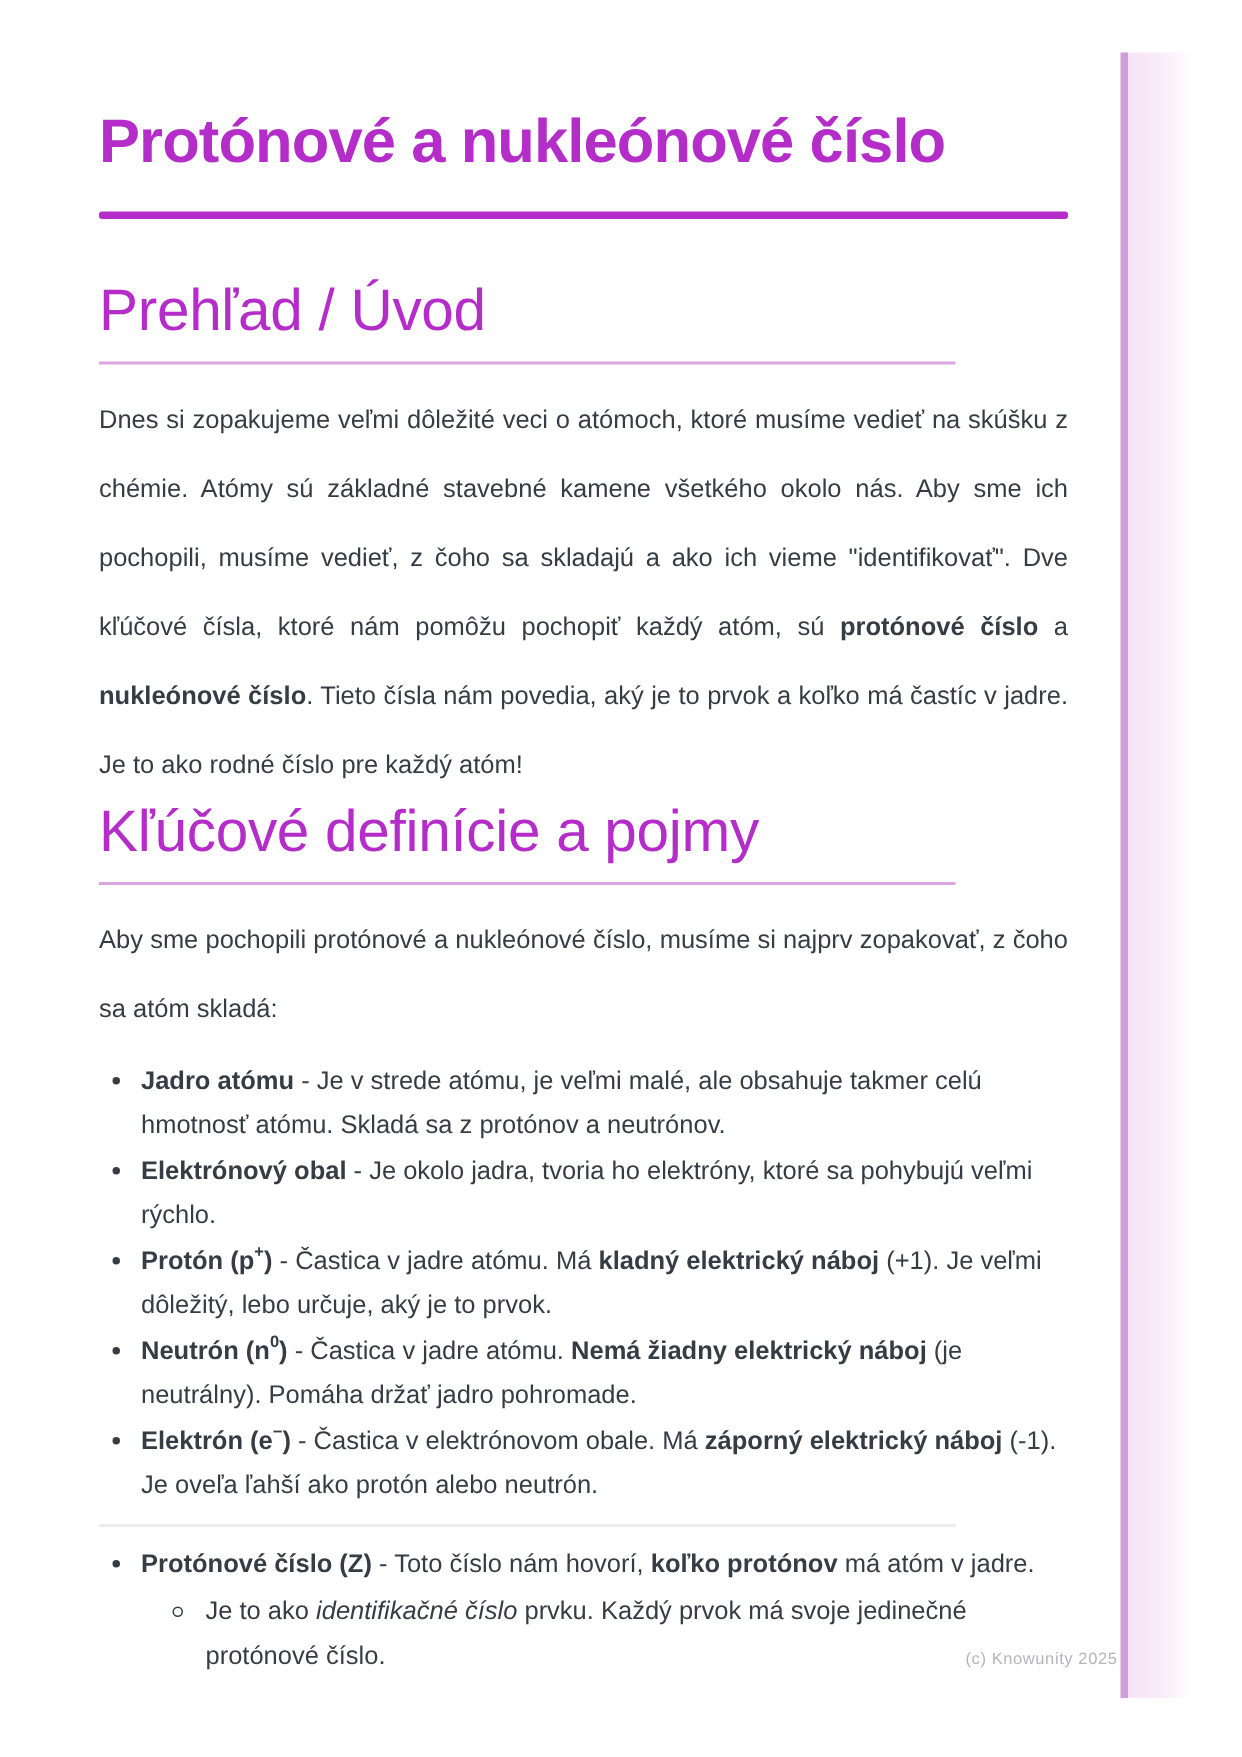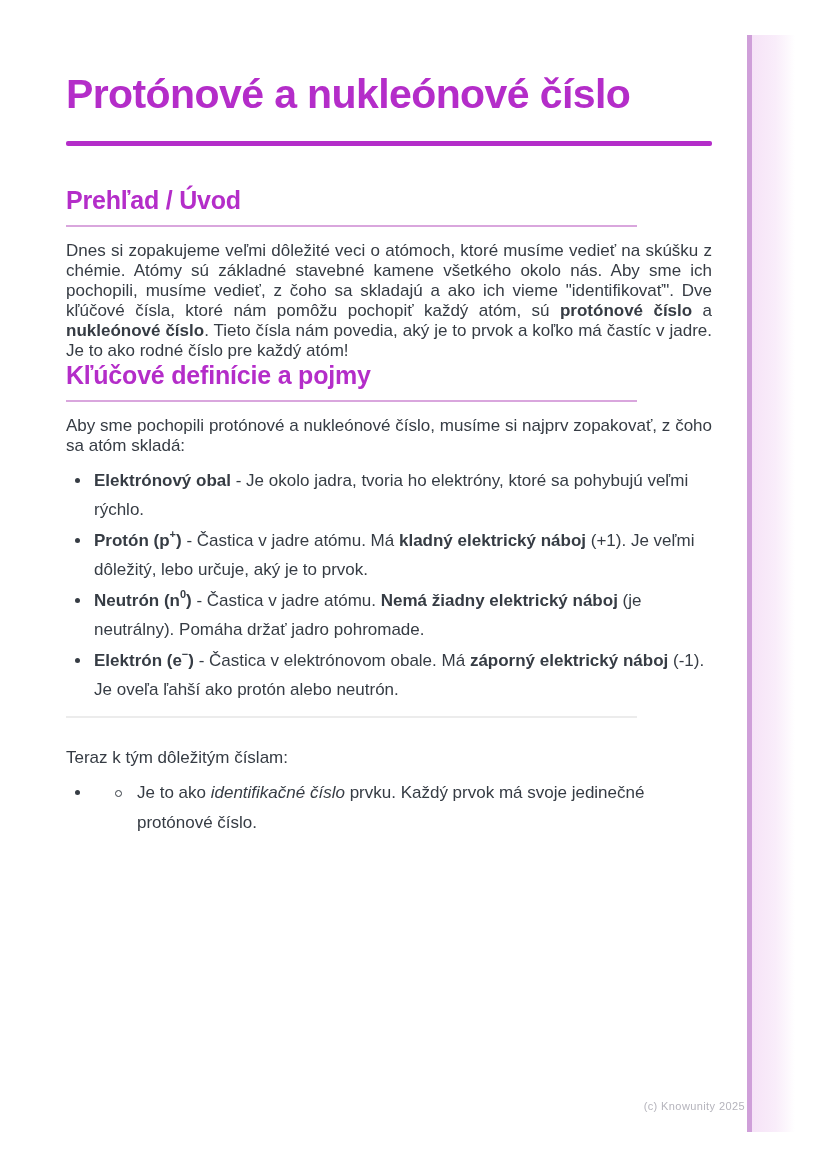--- a/index.html
+++ b/index.html
@@ -23,25 +23,25 @@
   }
   .page{position:absolute;inset:0;width:800px;height:1171px;background:#fff;overflow:hidden;}
   .content{position:absolute;left:66px;top:0;width:646px;}
   h1{
     margin:72px 0 0;
     font-size:41px;line-height:1.1;font-weight:800;
     letter-spacing:-0.6px;color:var(--accent);
   }
   .title-rule{margin-top:24px;margin-bottom:40px;height:5px;background:var(--accent);border-radius:2px;}
   h2{
-    margin:0;font-size:25px;line-height:1.15;font-weight:700;
+    margin:0;font-size:39px;line-height:1.15;font-weight:400;
     letter-spacing:-0.2px;color:var(--accent);
   }
   .h2-rule{margin-top:10px;height:2px;width:571px;background:var(--rule-light);}
-  p{margin:14px 0 0;font-size:17px;line-height:20px;color:var(--body-text);}
+  p{margin:14px 0 0;font-size:17px;line-height:46px;color:var(--body-text);}
   p.justify{text-align:justify;}
   p.spaced{margin-top:30px;}
   .b{font-weight:700;}
   .i{font-style:italic;}
   sup{font-size:11px;line-height:0;position:relative;top:-1px;vertical-align:super;}
   ul{list-style:none;margin:10px 0 0;padding:0;}
   li{
     position:relative;padding-left:28px;margin-bottom:2px;
     font-size:17px;line-height:29px;color:var(--body-text);
   }
@@ -75,29 +75,29 @@
     <h1>Protónové a nukleónové číslo</h1>
     <div class="title-rule"></div>
     <div id="blocks-host">
         <h2>Prehľad / Úvod</h2>
         <div class="h2-rule"></div>
         <p class="justify"><span>Dnes si zopakujeme veľmi dôležité veci o atómoch, ktoré musíme vedieť na skúšku z chémie. Atómy sú základné stavebné kamene všetkého okolo nás. Aby sme ich pochopili, musíme vedieť, z čoho sa skladajú a ako ich vieme "identifikovať". Dve kľúčové čísla, ktoré nám pomôžu pochopiť každý atóm, sú </span><span class="b">protónové číslo</span><span> a </span><span class="b">nukleónové číslo</span><span>. Tieto čísla nám povedia, aký je to prvok a koľko má častíc v jadre. Je to ako rodné číslo pre každý atóm!</span></p>
         <h2>Kľúčové definície a pojmy</h2>
         <div class="h2-rule"></div>
         <p class="justify"><span>Aby sme pochopili protónové a nukleónové číslo, musíme si najprv zopakovať, z čoho sa atóm skladá:</span></p>
         <ul>
+          <li><span class="li-text"><span class="b">Jadro atómu</span><span> - Je v strede atómu, je veľmi malé, ale obsahuje takmer celú hmotnosť atómu. Skladá sa z protónov a neutrónov.</span></span></li>
           <li><span class="li-text"><span class="b">Elektrónový obal</span><span> - Je okolo jadra, tvoria ho elektróny, ktoré sa pohybujú veľmi rýchlo.</span></span></li>
           <li><span class="li-text"><span class="b">Protón (p</span><sup class="b">+</sup><span class="b">)</span><span> - Častica v jadre atómu. Má </span><span class="b">kladný elektrický náboj</span><span> (+1). Je veľmi dôležitý, lebo určuje, aký je to prvok.</span></span></li>
           <li><span class="li-text"><span class="b">Neutrón (n</span><sup class="b">0</sup><span class="b">)</span><span> - Častica v jadre atómu. </span><span class="b">Nemá žiadny elektrický náboj</span><span> (je neutrálny). Pomáha držať jadro pohromade.</span></span></li>
           <li><span class="li-text"><span class="b">Elektrón (e</span><sup class="b">−</sup><span class="b">)</span><span> - Častica v elektrónovom obale. Má </span><span class="b">záporný elektrický náboj</span><span> (-1). Je oveľa ľahší ako protón alebo neutrón.</span></span></li>
         </ul>
         <div class="divider"></div>
-        <p class="spaced"><span>Teraz k tým dôležitým číslam:</span></p>
         <ul>
-          <li><ul class="sub">
+          <li><span class="li-text"><span class="b">Protónové číslo (Z)</span><span> - Toto číslo nám hovorí, </span><span class="b">koľko protónov</span><span> má atóm v jadre.</span></span><ul class="sub">
               <li><span class="li-text"><span>Je to ako </span><span class="i">identifikačné číslo</span><span> prvku. Každý prvok má svoje jedinečné protónové číslo.</span></span></li>
             </ul></li>
         </ul>
       </div>
   </div>
   <div class="side-strip"></div>
   <div class="footer">(c) Knowunity 2025</div>
 </div>
 
 </body></html>

